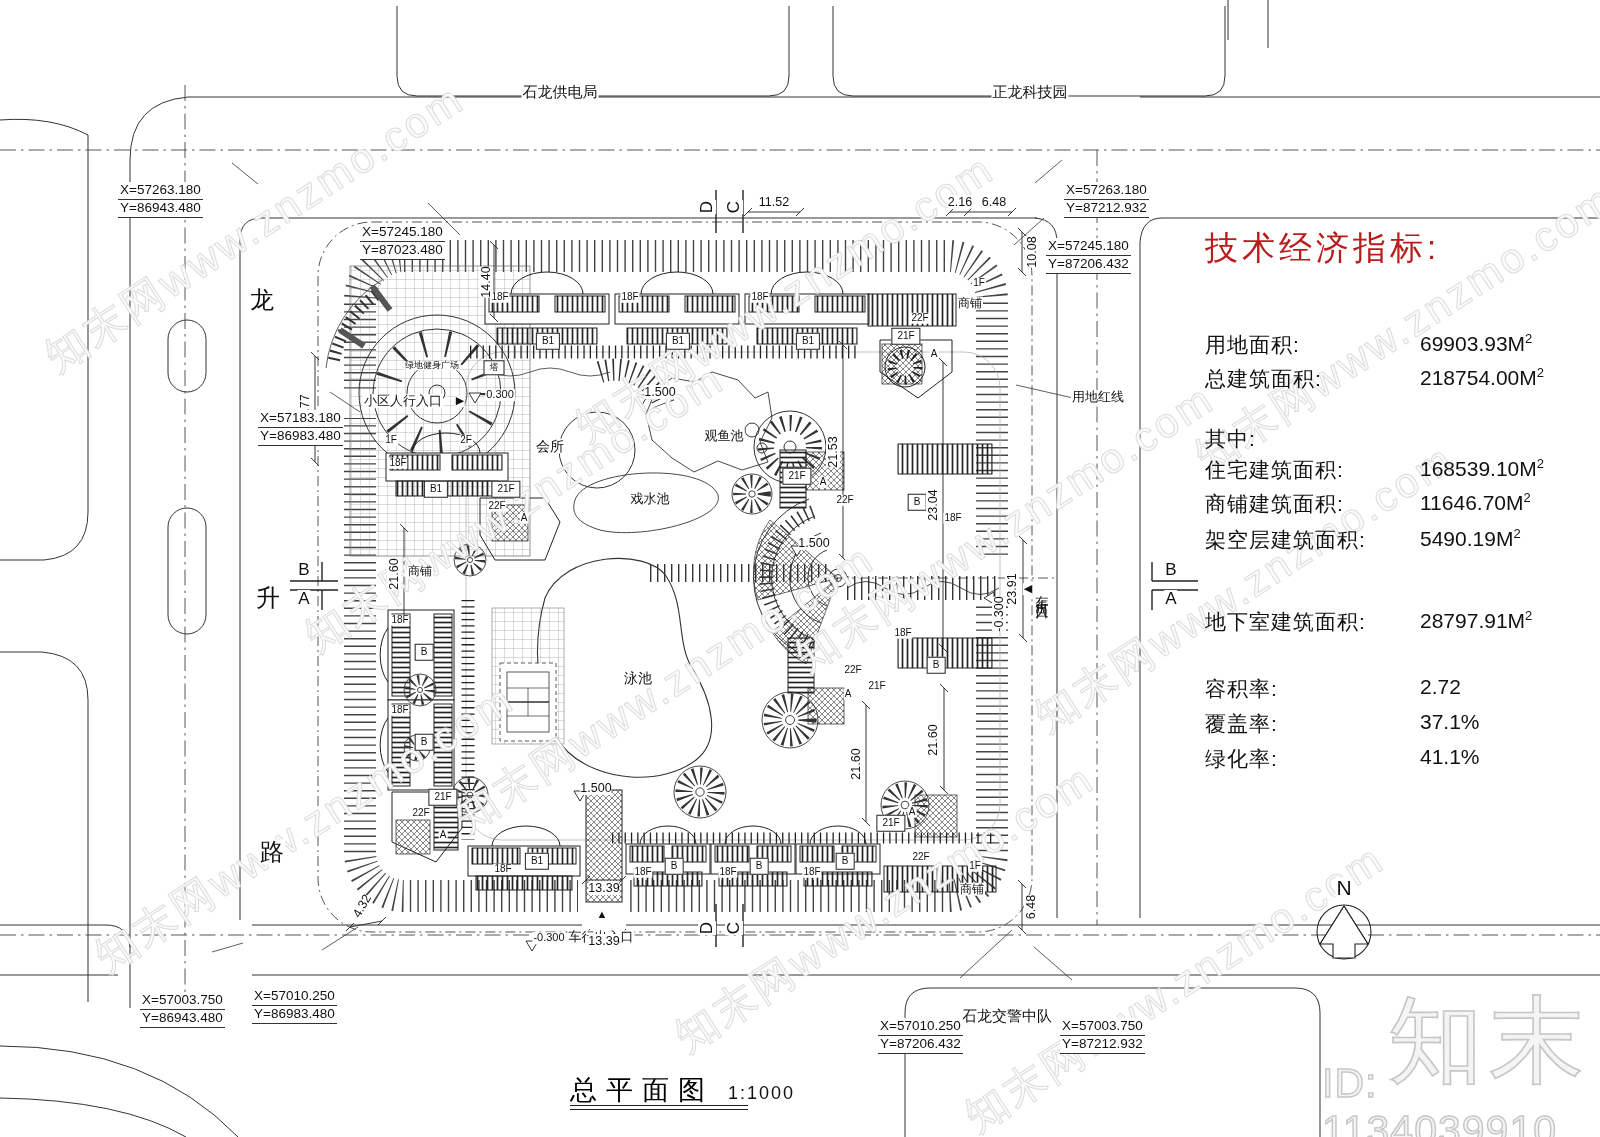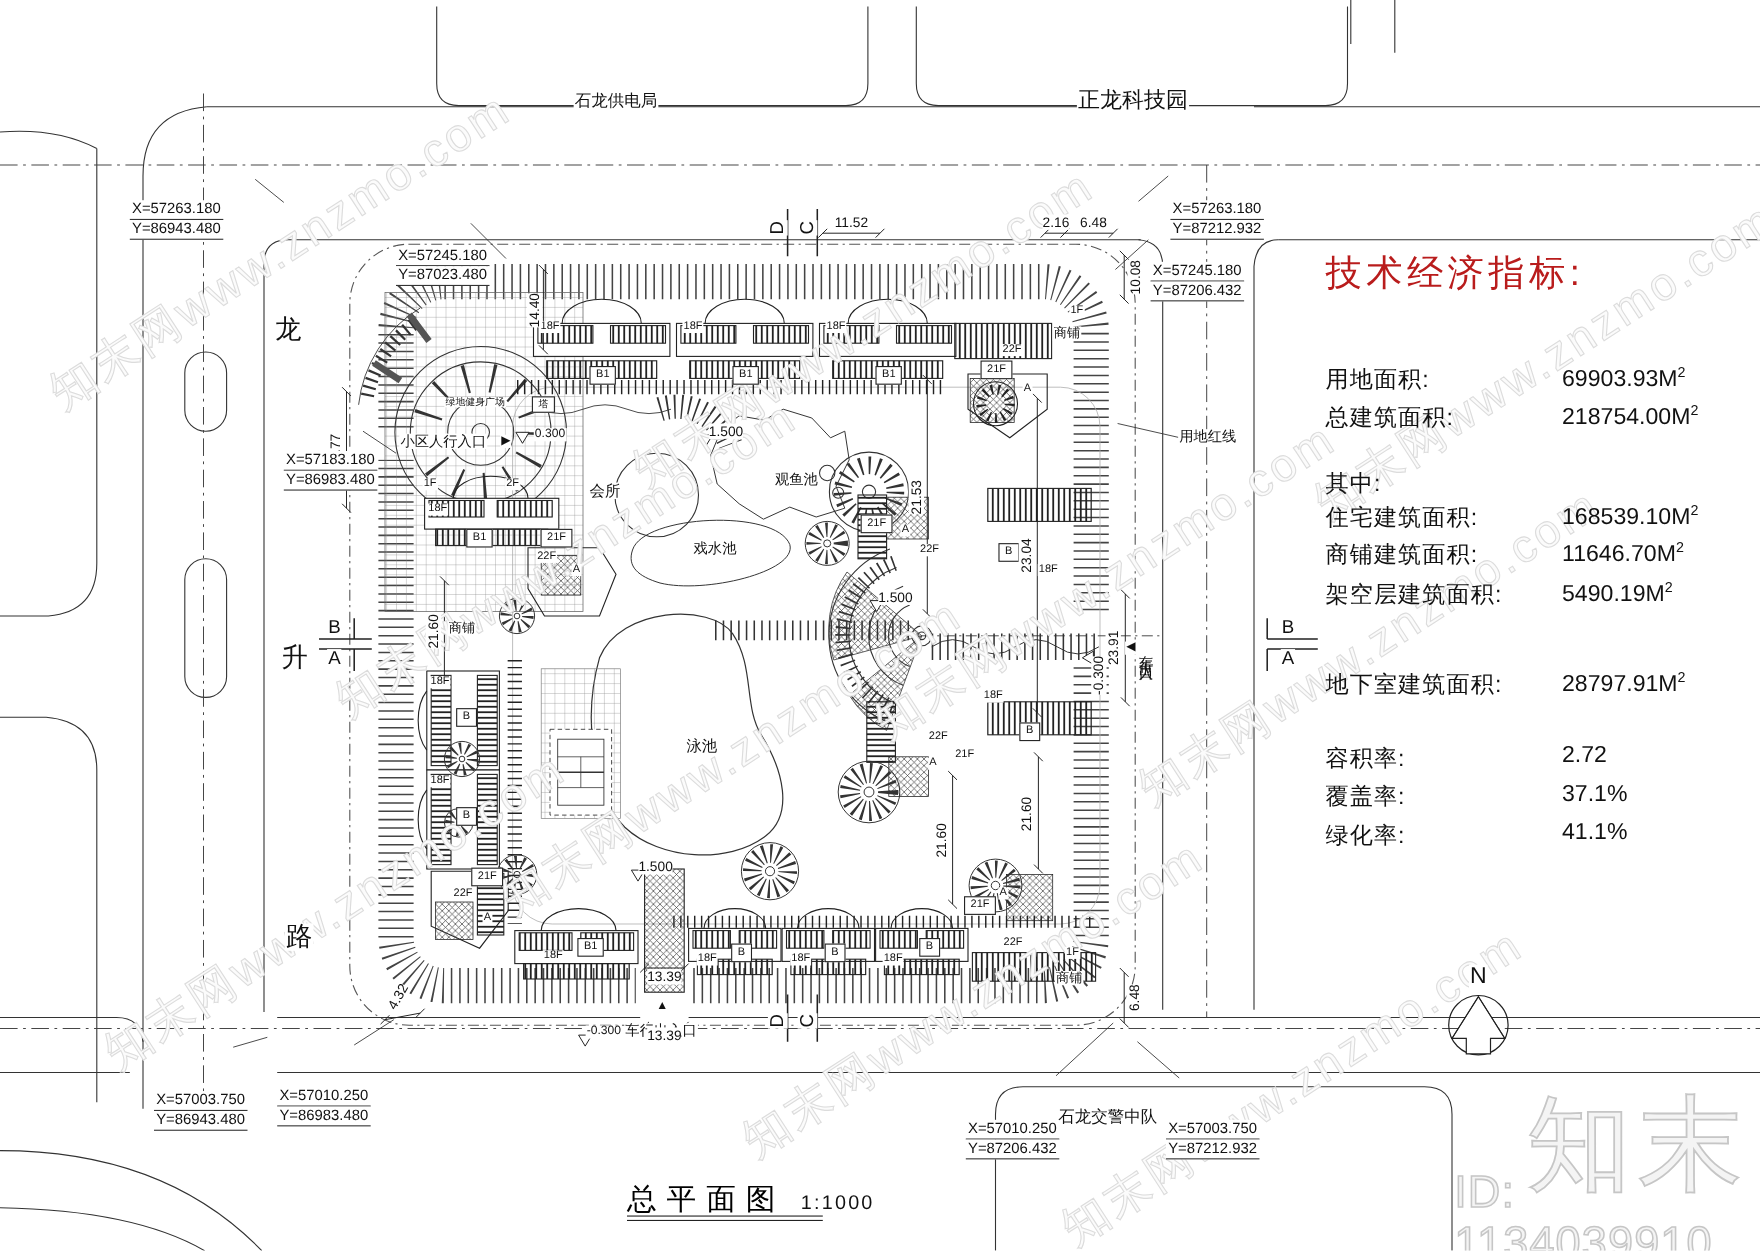--- a/index.html
+++ b/index.html
@@ -320,21 +320,21 @@
       <div class="wm" style="left: 540px; top: 270px;">知末网www.znzmo.com</div>
       <div class="wm" style="left: 760px; top: 500px;">知末网www.znzmo.com</div>
       <div class="wm" style="left: 640px; top: 880px;">知末网www.znzmo.com</div>
       <div class="wm" style="left: 1000px; top: 560px;">知末网www.znzmo.com</div>
       <div class="wm" style="left: 1160px; top: 300px;">知末网www.znzmo.com</div>
       <div class="wm" style="left: 930px; top: 960px;">知末网www.znzmo.com</div>
     </div>
 
   <div id="plan-labels">
       <div class="lbl" style="left: 560px; top: 92px; font-size: 15px; transform: translate(-50%, -50%);">石龙供电局</div>
-      <div class="lbl" style="left: 1030px; top: 92px; font-size: 20px; transform: translate(-50%, -50%);">正龙科技园</div>
+      <div class="lbl" style="left: 1030px; top: 92px; font-size: 15px; transform: translate(-50%, -50%);">正龙科技园</div>
       <div class="lbl" style="left: 1007px; top: 1016px; font-size: 15px; transform: translate(-50%, -50%);">石龙交警中队</div>
       <div class="lbl" style="left: 262px; top: 300px; font-size: 24px; transform: translate(-50%, -50%);">龙</div>
       <div class="lbl" style="left: 268px; top: 598px; font-size: 24px; transform: translate(-50%, -50%);">升</div>
       <div class="lbl" style="left: 272px; top: 852px; font-size: 24px; transform: translate(-50%, -50%);">路</div>
       <div class="lbl" style="left: 707px; top: 207px; font-size: 17px; transform: translate(-50%, -50%) rotate(-90deg);">D</div>
       <div class="lbl" style="left: 734px; top: 207px; font-size: 17px; transform: translate(-50%, -50%) rotate(-90deg);">C</div>
       <div class="lbl" style="left: 707px; top: 928px; font-size: 17px; transform: translate(-50%, -50%) rotate(-90deg);">D</div>
       <div class="lbl" style="left: 734px; top: 928px; font-size: 17px; transform: translate(-50%, -50%) rotate(-90deg);">C</div>
       <div class="lbl" style="left: 304px; top: 570px; font-size: 17px; transform: translate(-50%, -50%);">B</div>
       <div class="lbl" style="left: 304px; top: 599px; font-size: 17px; transform: translate(-50%, -50%);">A</div>

